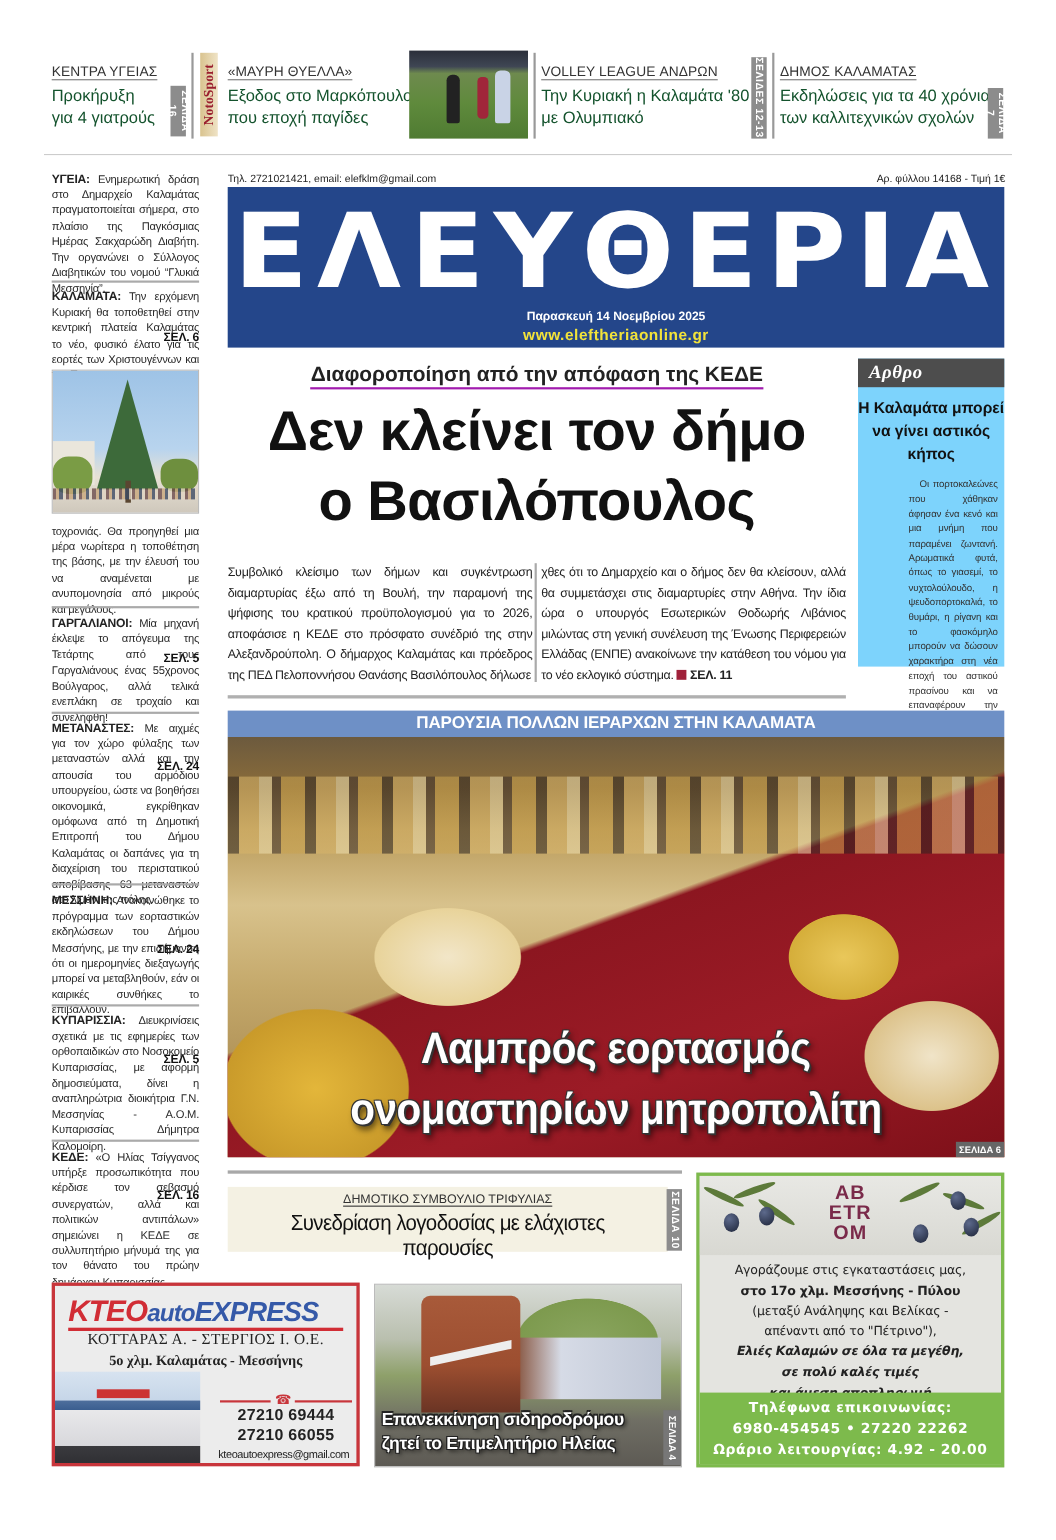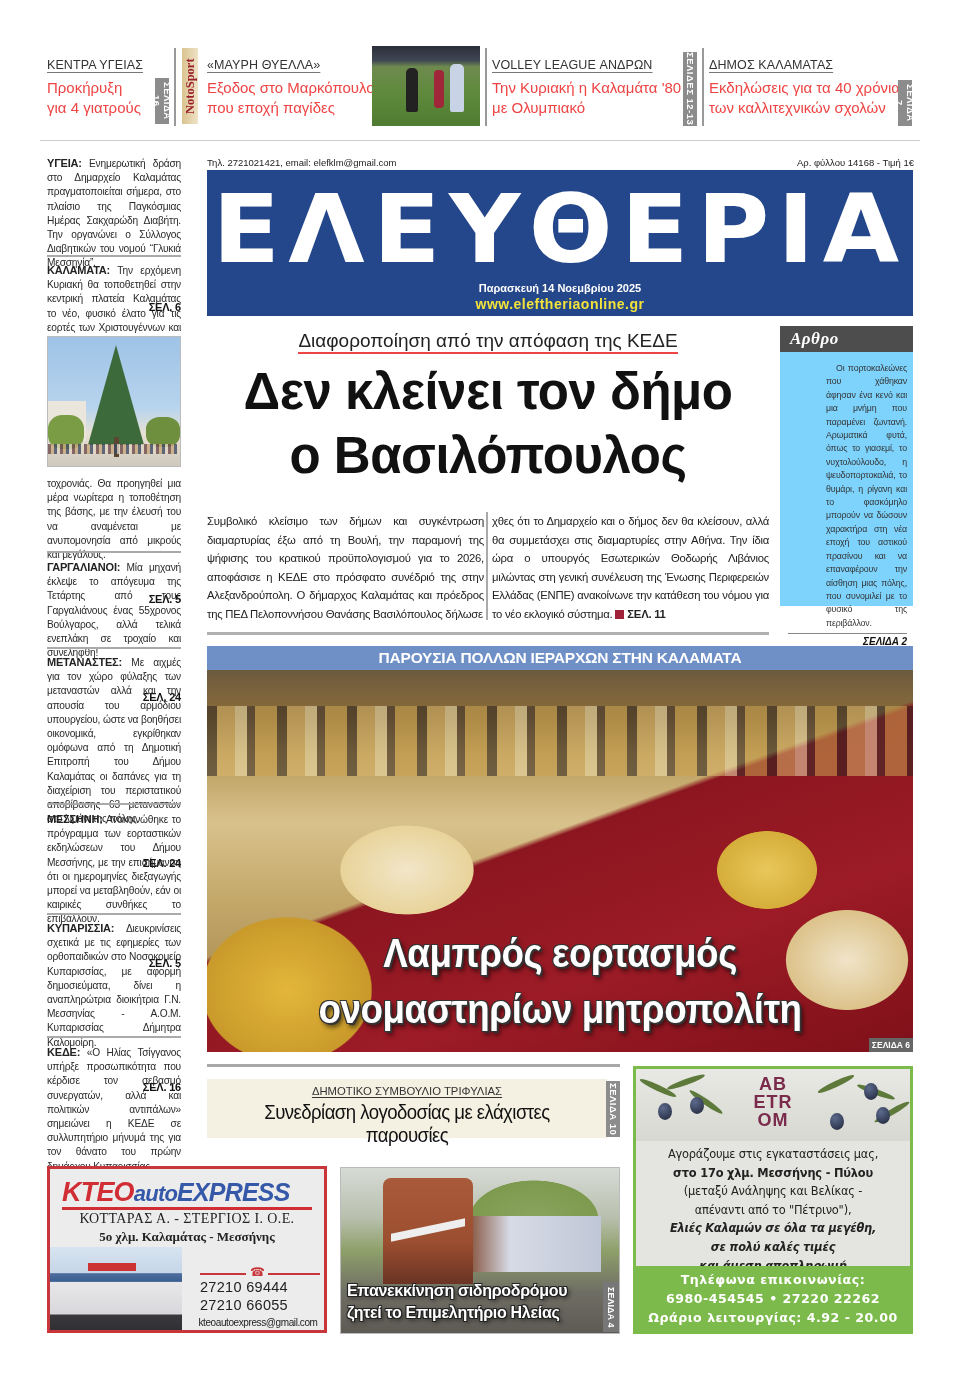--- a/index.html
+++ b/index.html
@@ -2,21 +2,21 @@
 <html><head>
 <meta charset="utf-8">
 <style>
   * { box-sizing: border-box; margin: 0; padding: 0; }
   html, body { width: 960px; height: 1400px; background: #ffffff; overflow: hidden; }
   body { position: relative; font-family: "Liberation Sans", sans-serif; color: #1a1a1a; }
 
   
   .teaser { position: absolute; top: 58px; }
   .teaser .kicker { font-size: 12.5px; color: #333; text-decoration: underline; text-underline-offset: 3px; text-decoration-color: #777; letter-spacing: 0.1px; white-space: nowrap; }
-  .teaser .title { font-size: 15px; line-height: 20px; color: #ef4444; margin-top: 6px; }
+  .teaser .title { font-size: 15px; line-height: 20px; color: #14532d; margin-top: 6px; }
   .vtab { position: absolute; background: #8c8c8c; color: #fff; font-size: 9.5px; font-weight: bold; writing-mode: vertical-rl; text-align: center; display: flex; align-items: center; justify-content: center; letter-spacing: 0.5px; }
   .vsep { position: absolute; width: 2px; background: #999; }
   .notosport { position: absolute; left: 182px; top: 48px; width: 16px; height: 76px; background: linear-gradient(90deg,#efe3c6,#d9c38f); writing-mode: vertical-rl; transform: rotate(180deg); font-family: "Liberation Serif", serif; font-weight: bold; font-size: 12.5px; color: #9a1f2e; display: flex; align-items: center; justify-content: center; }
   .soccer-photo { position: absolute; left: 372px; top: 46px; width: 108px; height: 80px; overflow: hidden;
     background: linear-gradient(180deg,#2b2f3a 0%,#3f4654 18%,#6e8a4e 26%,#5f8a3c 60%,#4f7b32 100%); }
   .soccer-photo .p1 { position:absolute; left:34px; top:22px; width:12px; height:44px; background:#222; border-radius:5px 5px 2px 2px; }
   .soccer-photo .p2 { position:absolute; left:78px; top:18px; width:14px; height:48px; background:#c9d3e6; border-radius:5px 5px 2px 2px; }
   .soccer-photo .p3 { position:absolute; left:62px; top:24px; width:10px; height:38px; background:#a0263a; border-radius:4px; }
 
   .hr { position: absolute; height: 2px; background: #b5b5b5; }
@@ -38,21 +38,21 @@
   
   .meta-left { position: absolute; left: 207px; top: 157px; font-size: 9.5px; color: #222; }
   .meta-right { position: absolute; right: 46px; top: 157px; font-size: 9.5px; color: #222; }
   .masthead { position: absolute; left: 207px; top: 170px; width: 706px; height: 146px; background: #24468a; }
   .masthead .logo { position: absolute; left: 0; top: 10px; width: 100%; text-align: center; font-family: "DejaVu Sans", sans-serif; font-weight: bold; font-size: 94px; letter-spacing: 8px; color: #ffffff; line-height: 100px; transform: scaleX(1.05); }
   .masthead .date { position: absolute; left: 0; width: 100%; top: 112px; text-align: center; color: #fff; font-size: 11px; font-weight: bold; }
   .masthead .url { position: absolute; left: 0; width: 100%; top: 126px; text-align: center; color: #f2e33a; font-size: 14px; font-weight: bold; letter-spacing: 0.5px; }
 
   
   .lead-kicker { position: absolute; left: 207px; top: 330px; width: 562px; text-align: center; }
-  .lead-kicker span { font-size: 19px; font-weight: normal; color: #222; border-bottom: 2px solid #ef4444; padding-bottom: 1px; }
+  .lead-kicker span { font-size: 19px; font-weight: bold; color: #222; border-bottom: 2px solid #a21caf; padding-bottom: 1px; }
   .lead-title { position: absolute; left: 207px; top: 360px; width: 562px; text-align: center; font-size: 51px; font-weight: bold; line-height: 64px; color: #111; letter-spacing: -0.5px; }
   .lead-col { position: absolute; top: 512px; width: 277px; font-size: 11.3px; line-height: 18.5px; color: #222; text-align: justify; letter-spacing: -0.25px; }
   .lead-colsep { position: absolute; left: 486px; top: 512px; width: 2px; height: 108px; background: #aaa; }
   .sel-mark { display: inline-block; width: 9px; height: 9px; background: #a0213a; margin-right: 3px; vertical-align: -1px; }
   .lead-rule { position: absolute; left: 207px; top: 632px; width: 562px; height: 3px; background: #b0b0b0; }
 
   
   .article-box { position: absolute; left: 780px; top: 326px; width: 133px; height: 280px; background: #7dd3fc; }
   .article-box .hdr { height: 26px; background: #4d4d4d; color: #fff; font-family: "Liberation Serif", serif; font-style: italic; font-weight: bold; font-size: 17px; padding-left: 10px; line-height: 26px; letter-spacing: 0.5px; }
   .article-box .atitle { text-align: center; font-weight: bold; font-size: 14.2px; line-height: 21px; color: #111; margin-top: 9px; }
@@ -99,21 +99,21 @@
   .kteo-ad .brand .k { color: #d12d35; font-size: 27px; }
   .kteo-ad .brand .a { color: #3559a8; font-size: 22px; }
   .kteo-ad .brand .e { color: #3559a8; font-size: 25px; }
   .kteo-ad .bar { position: absolute; left: 12px; top: 38px; width: 250px; height: 3px; background: #d12d35; }
   .kteo-ad .company { position: absolute; left: 0; width: 100%; top: 42px; text-align: center; font-family: "Liberation Serif", serif; font-size: 14px; color: #222; letter-spacing: 0.4px; }
   .kteo-ad .addr { position: absolute; left: 0; width: 100%; top: 60px; text-align: center; font-family: "Liberation Serif", serif; font-weight: bold; font-size: 13px; color: #222; }
   .kteo-ad .bld { position: absolute; left: 0; top: 78px; width: 132px; height: 86px; background: linear-gradient(180deg,#d7e3f0 0%,#c6d6e8 30%,#4d6e9c 31%,#3b5f90 40%,#e8e8ea 41%,#d8d8dc 78%,#3a3a3e 79%,#2e2e32 100%); }
   .kteo-ad .bld .sign { position:absolute; left:38px; top:16px; width:48px; height:8px; background:#c33; }
   .kteo-ad .line { position: absolute; height: 1.5px; background: #c8353b; }
   .kteo-ad .phone-icon, .kteo-ad .mail-icon { position: absolute; color: #c8353b; font-size: 12px; line-height: 12px; }
-  .kteo-ad .phone { position: absolute; left: 150px; width: 120px; font-weight: normal; font-size: 14.5px; color: #222; letter-spacing: 0.3px; }
+  .kteo-ad .phone { position: absolute; left: 150px; width: 120px; text-align: center; font-weight: bold; font-size: 14.5px; color: #222; letter-spacing: 0.3px; }
   .kteo-ad .email { position: absolute; left: 138px; top: 148px; width: 140px; text-align: center; font-size: 10px; color: #222; letter-spacing: -0.4px; }
 
   
   .train { position: absolute; left: 340px; top: 1167px; width: 280px; height: 167px; overflow: hidden; border: 1px solid #bbb;
     background: linear-gradient(180deg,#d7dbd6 0%,#b9bfae 30%,#8ea06a 50%,#6f6e64 75%,#5d5a54 100%); }
   .train .trees { position:absolute; right:10px; top:6px; width:150px; height:90px; background: radial-gradient(ellipse at 50% 50%, #8aa55f 0%, #7d9a4e 60%, transparent 61%); }
   .train .loco { position:absolute; left:42px; top:10px; width:90px; height:106px; background: linear-gradient(180deg,#a85a3a 0%,#9c4e30 60%,#6a3424 100%); border-radius: 8px 8px 0 0; }
   .train .loco .stripe { position:absolute; left:8px; top:48px; width:74px; height:8px; background:#eee; transform: skewY(-12deg); }
   .train .cars { position:absolute; left:130px; top:48px; width:130px; height:56px; background: linear-gradient(90deg,#8a5a46 0%,#d6dbe6 30%,#c0c7d6 100%); }
   .train .caption { position: absolute; left: 6px; top: 112px; color: #fff; font-size: 16px; font-weight: bold; line-height: 22px; letter-spacing: -0.3px; text-shadow: 1px 1px 0 #222, -1px -1px 0 #222, 1px -1px 0 #222, -1px 1px 0 #222, 2px 2px 4px rgba(0,0,0,0.8); }
@@ -245,20 +245,21 @@
 <div class="lead-col" style="left:207px;">Συμβολικό κλείσιμο των δήμων και συγκέντρωση διαμαρτυρίας έξω από τη Βουλή, την παραμονή της ψήφισης του κρατικού προϋπολογισμού για το 2026, αποφάσισε η ΚΕΔΕ στο πρόσφατο συνέδριό της στην Αλεξανδρούπολη. Ο δήμαρχος Καλαμάτας και πρόεδρος της ΠΕΔ Πελοποννήσου Θανάσης Βασιλόπουλος δήλωσε</div>
 <div class="lead-colsep"></div>
 <div class="lead-col" style="left:492px;">
   <span>χθες ότι το Δημαρχείο και ο δήμος δεν θα κλείσουν, αλλά θα συμμετάσχει στις διαμαρτυρίες στην Αθήνα. Την ίδια ώρα ο υπουργός Εσωτερικών Θοδωρής Λιβάνιος μιλώντας στη γενική συνέλευση της Ένωσης Περιφερειών Ελλάδας (ΕΝΠΕ) ανακοίνωνε την κατάθεση του νόμου για  το νέο εκλογικό σύστημα.</span>
   <span class="sel-mark"></span><b>ΣΕΛ. 11</b>
 </div>
 <div class="lead-rule"></div>
 
 <div class="article-box">
   <div class="hdr">Αρθρο</div>
+  <div class="atitle">Η Καλαμάτα μπορεί να γίνει αστικός κήπος</div>
   <div class="atext">Οι πορτοκαλεώνες που χάθηκαν άφησαν ένα κενό και μια μνήμη που παραμένει ζωντανή. Αρωματικά φυτά, όπως το γιασεμί, το νυχτολούλουδο, η ψευδοπορτοκαλιά, το θυμάρι, η ρίγανη και το φασκόμηλο μπορούν να δώσουν χαρακτήρα στη νέα εποχή του αστικού πρασίνου και να επαναφέρουν την αίσθηση μιας πόλης, που συνομιλεί με το φυσικό της περιβάλλον.</div>
   <div class="rule"></div>
   <div class="page">ΣΕΛΙΔΑ 2</div>
 </div>
 
 <div class="photo-banner">ΠΑΡΟΥΣΙΑ ΠΟΛΛΩΝ ΙΕΡΑΡΧΩΝ ΣΤΗΝ ΚΑΛΑΜΑΤΑ</div>
 <div class="photo-main">
   <div class="figs"></div>
   <div class="headline">
     <div>Λαμπρός εορτασμός</div>

